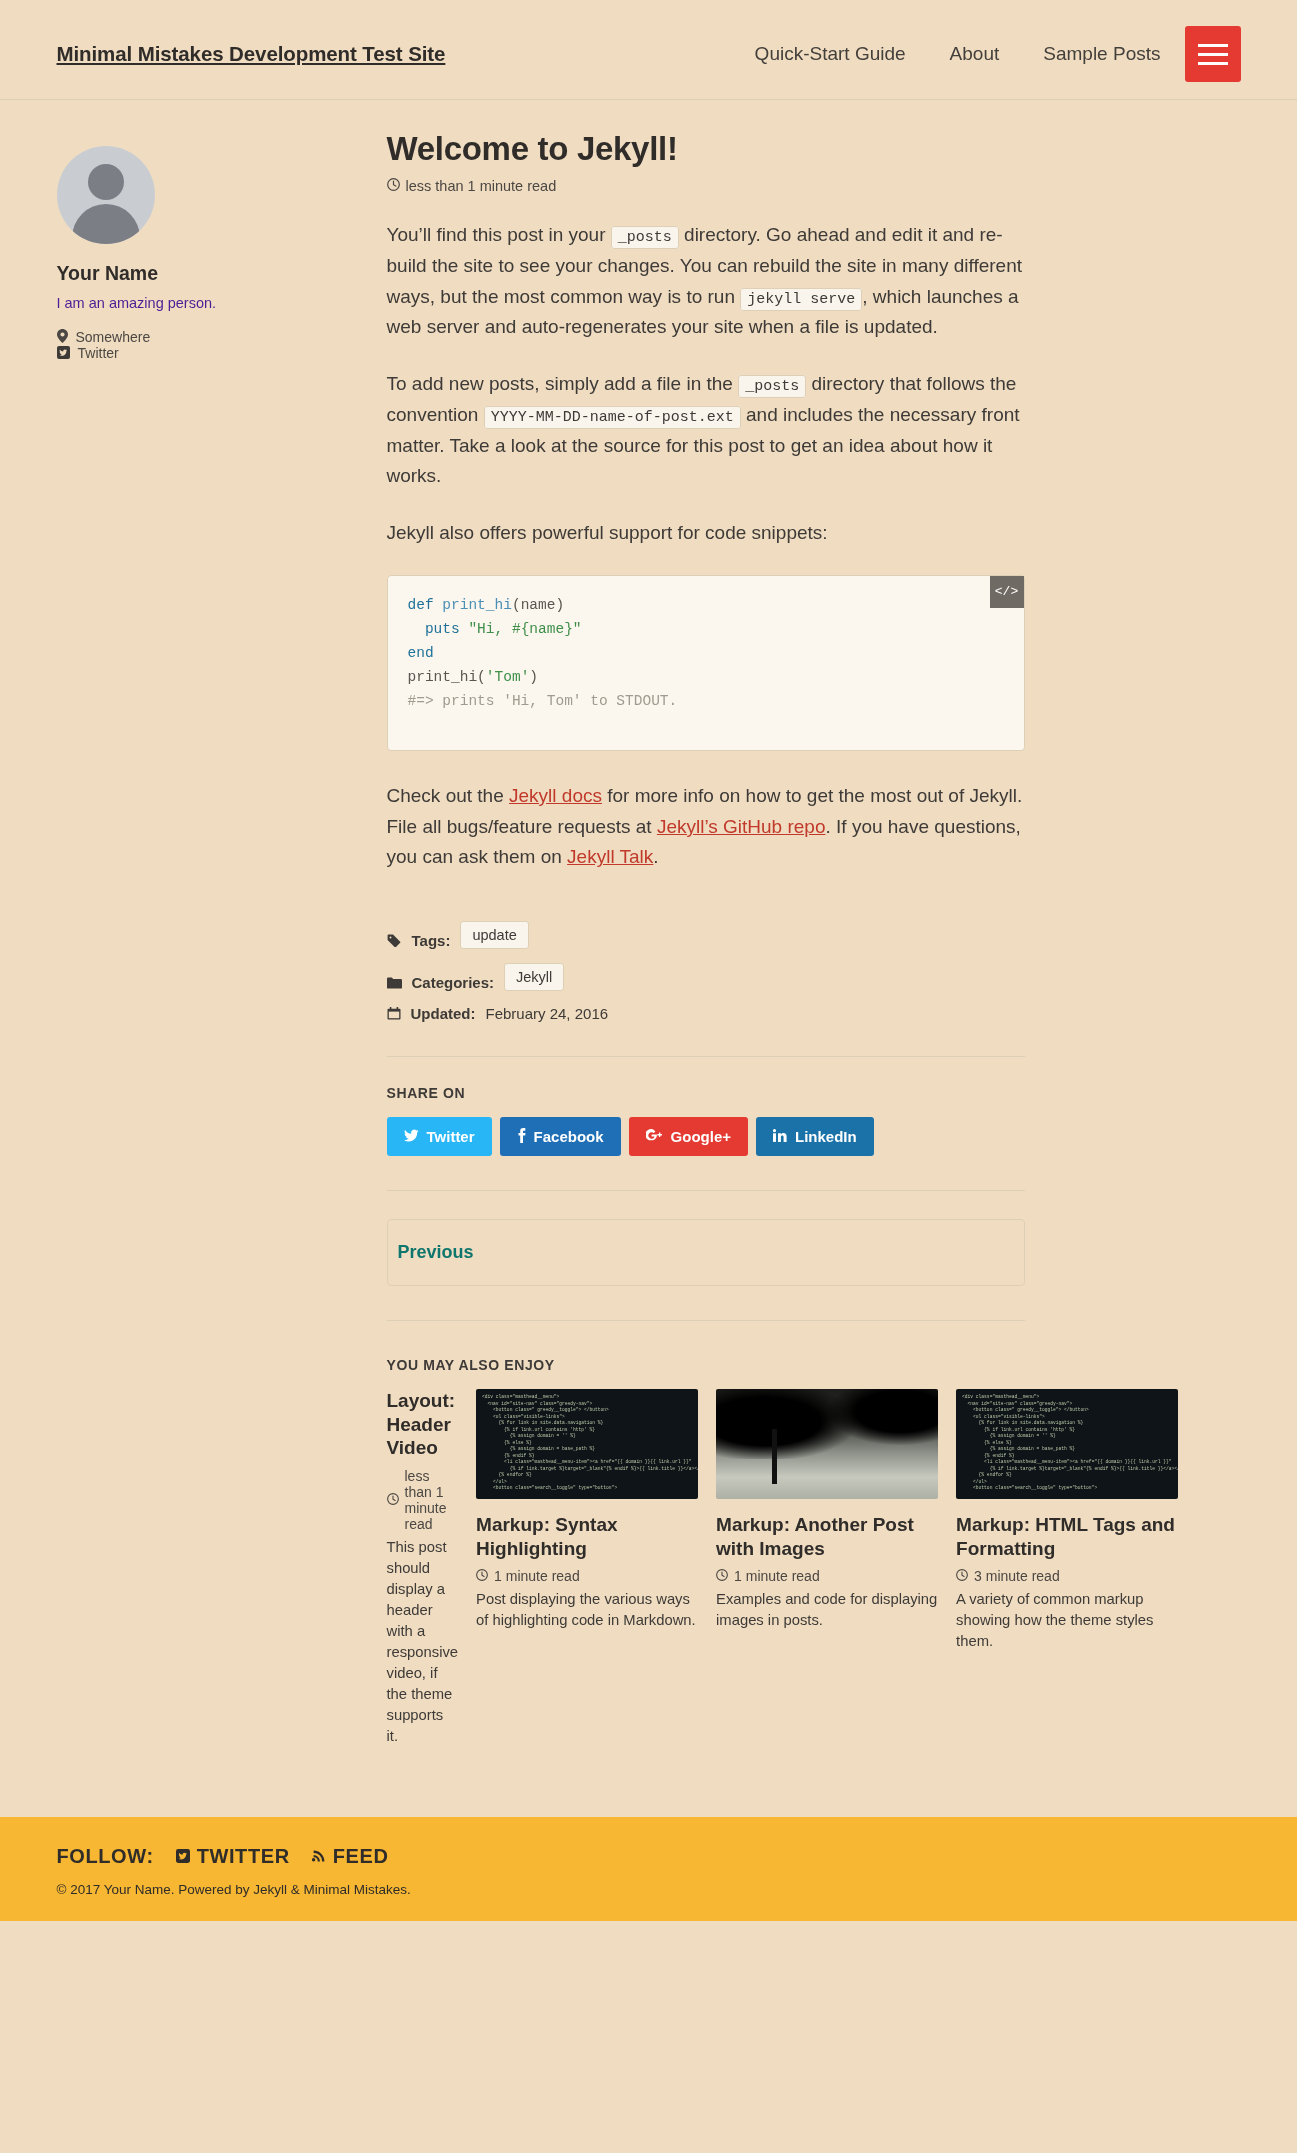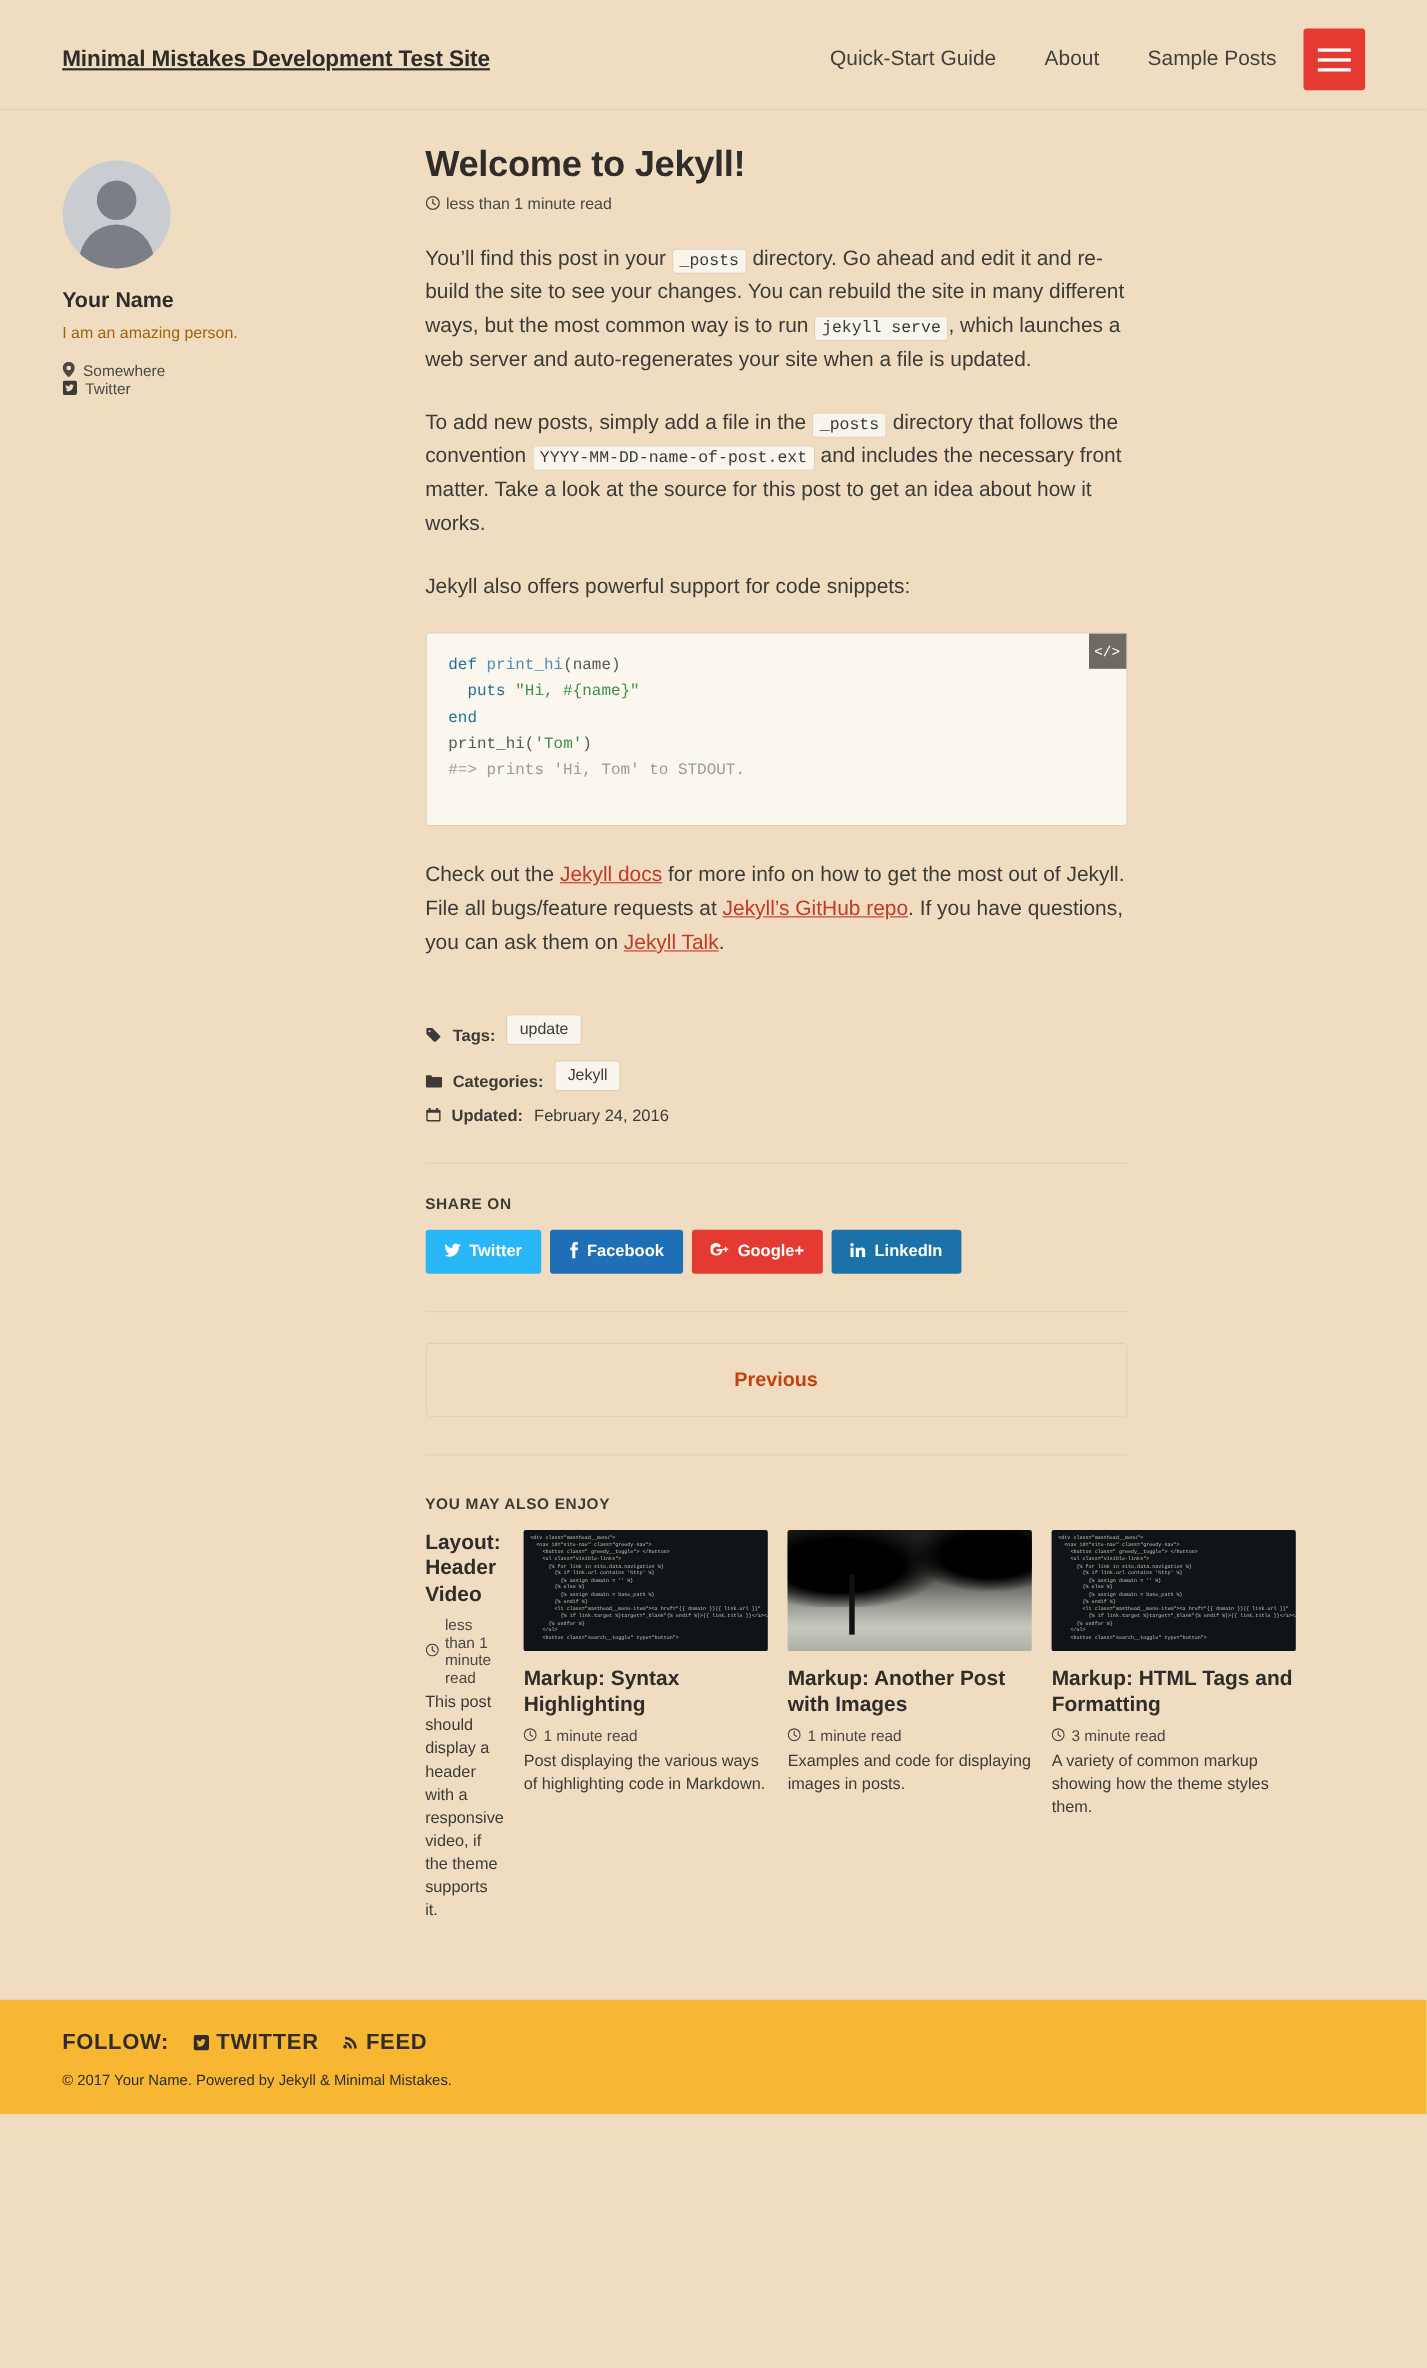--- a/index.html
+++ b/index.html
@@ -106,21 +106,21 @@
     left: 15px; top: 58px;
   }
   .author-name {
     font-size: 19.5px;
     font-weight: bold;
     color: #2f2c29;
     margin: 0 0 10px 0;
   }
   .author-bio {
     font-size: 14.5px;
-    color: #a16207;
+    color: #4c1d95;
     margin: 0 0 18px 0;
   }
   .author-meta {
     font-size: 14px;
     color: #4b4743;
     display: flex;
     flex-direction: column;
   }
   .author-meta div { display: flex; align-items: center; gap: 8px; }
   .author-meta a { color: #4b4743; text-decoration: none; }
@@ -258,25 +258,24 @@
 
   .pagination {
     display: flex;
     border: 1px solid #ded0b6;
     border-radius: 4px;
     overflow: hidden;
     margin-top: 6px;
   }
   .pagination a {
     flex: 1 1 50%;
-    text-align: center;
     padding: 22px 10px;
     font-size: 18px;
     font-weight: bold;
-    color: #c2410c;
+    color: #0f766e;
     text-decoration: none;
     background: transparent;
   }
   .pagination a + a { border-left: 1px solid #ded0b6; }
 
   
   .related { margin-top: 36px; }
   .related-grid {
     display: flex;
     gap: 18px;

